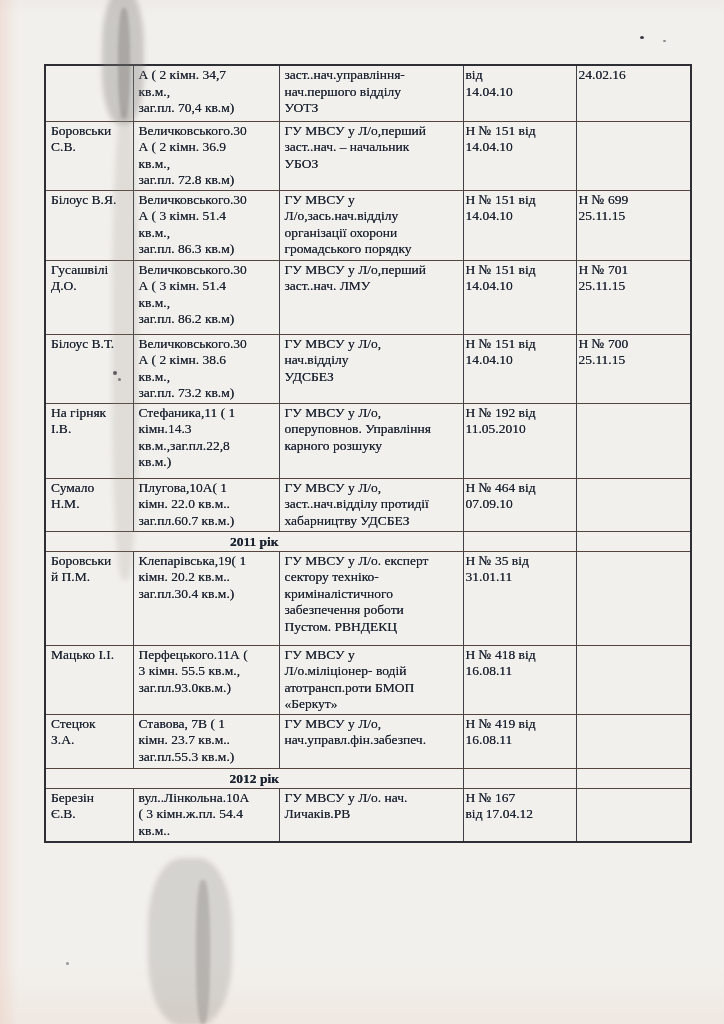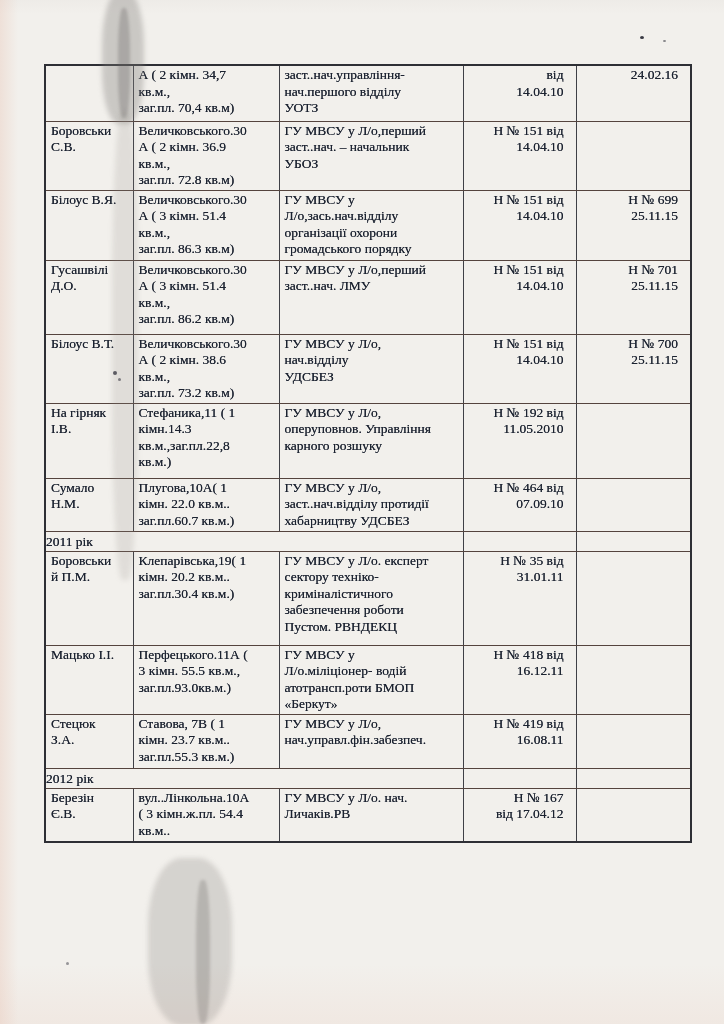--- a/index.html
+++ b/index.html
@@ -28,23 +28,23 @@
     border-top-color:#55443e;
     border-bottom-color:#55443e;
     vertical-align:top;
     padding:1px 3px 1px 5px;
     font-size:13.5px;line-height:16.5px;
     color:var(--ink,#1b2230);
     text-shadow:0 0 .5px rgba(27,34,48,.85);
     white-space:pre-line;
     overflow:hidden;
   }
-  td.order{text-align:right;padding:1px 12px;margin-top:12px;}
+  td.order{text-align:left;padding:1px 2px;margin-top:12px;}
   td.section-cell{
-    font-weight:normal;
+    font-weight:bold;text-align:center;
     padding:0;line-height:19px;white-space:nowrap;
   }
   
   .artifact{position:absolute;pointer-events:none;z-index:3;}
   .streak{filter:blur(2.5px);border-radius:40%;}
   .streak.s1{left:102px;top:-8px;width:42px;height:132px;background:rgba(126,122,120,.34);}
   .streak.s1b{left:118px;top:8px;width:12px;height:110px;background:rgba(96,92,92,.30);filter:blur(1.5px);}
   .streak.s2{left:112px;top:110px;width:26px;height:470px;background:rgba(142,138,134,.18);}
   .streak.s3{left:148px;top:858px;width:84px;height:168px;background:rgba(132,128,124,.26);}
   .streak.s3b{left:196px;top:880px;width:14px;height:144px;background:rgba(104,100,98,.28);filter:blur(1.5px);}
@@ -199,21 +199,21 @@
       <tr style="height: 66px;">
         <td class="name">Мацько І.І.</td>
         <td class="address">Перфецького.11А (
 3 кімн. 55.5 кв.м.,
 заг.пл.93.0кв.м.)</td>
         <td class="position">ГУ МВСУ у
 Л/о.міліціонер- водій
 атотрансп.роти БМОП
 «Беркут»</td>
         <td class="order">Н № 418 від
-16.12.11</td>
+16.08.11</td>
         <td class="order"></td>
       </tr>
       <tr style="height: 54px;">
         <td class="name">Стецюк
 З.А.</td>
         <td class="address">Ставова, 7В ( 1
 кімн. 23.7 кв.м..
 заг.пл.55.3 кв.м.)</td>
         <td class="position">ГУ МВСУ у Л/о,
 нач.управл.фін.забезпеч.</td>

